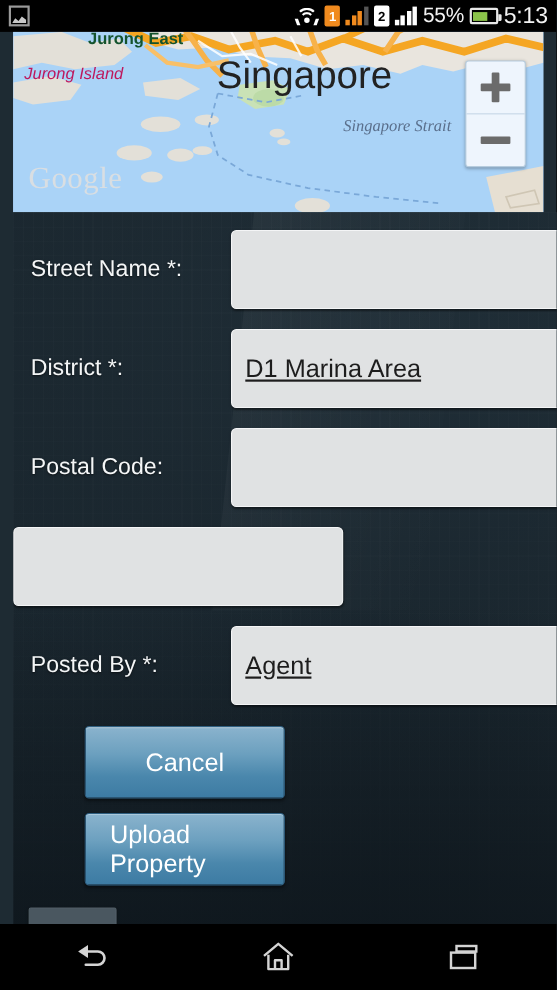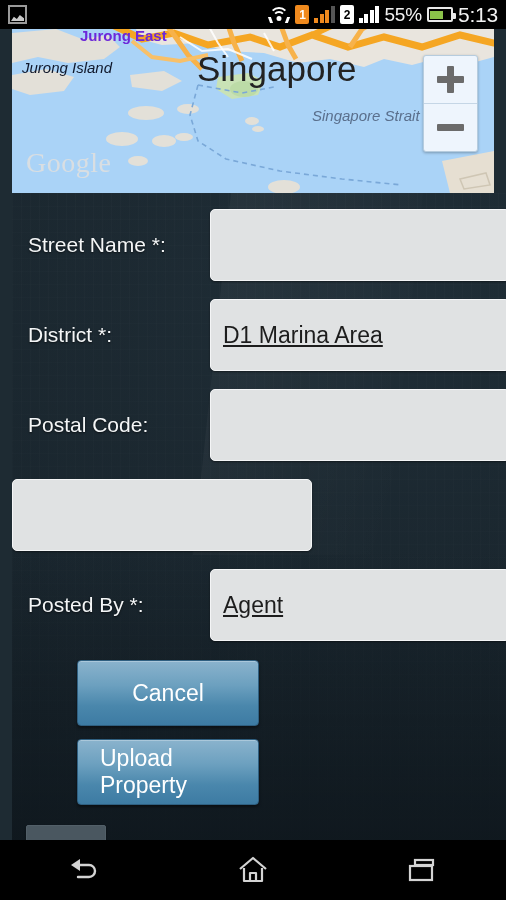--- a/index.html
+++ b/index.html
@@ -145,33 +145,33 @@
 
   .map-label {
     position: absolute;
     font-family: "Liberation Sans", sans-serif;
     color: #4a4a4a;
     white-space: nowrap;
     pointer-events: none;
   }
   .lbl-jurong-east {
     left: 68px; top: -2px;
-    font-size: 15px; font-weight: bold; color: #6d28d9;
+    font-size: 15px; font-weight: bold; color: #14532d;
   }
   .lbl-jurong-island {
     left: 10px; top: 30px;
-    font-size: 15px; font-style: italic; color: #0f172a; text-align: right;
+    font-size: 15px; font-style: italic; color: #be185d; text-align: right;
   }
   .lbl-singapore {
     left: 185px; top: 20px;
     font-size: 35px; color: #222;
   }
   .lbl-strait {
     left: 300px; top: 78px;
-    font-size: 15px; font-style: italic; color: #5a6f8c;
+    font-size: 15px; font-style: italic; color: #5a6f8c; font-family: Liberation Serif, serif;
   }
   .lbl-google {
     left: 14px; top: 118px;
     font-size: 28px;
     font-family: "Liberation Serif", serif;
     color: #d9dee2;
     letter-spacing: 0.5px;
   }
 
   .zoom-ctl {

